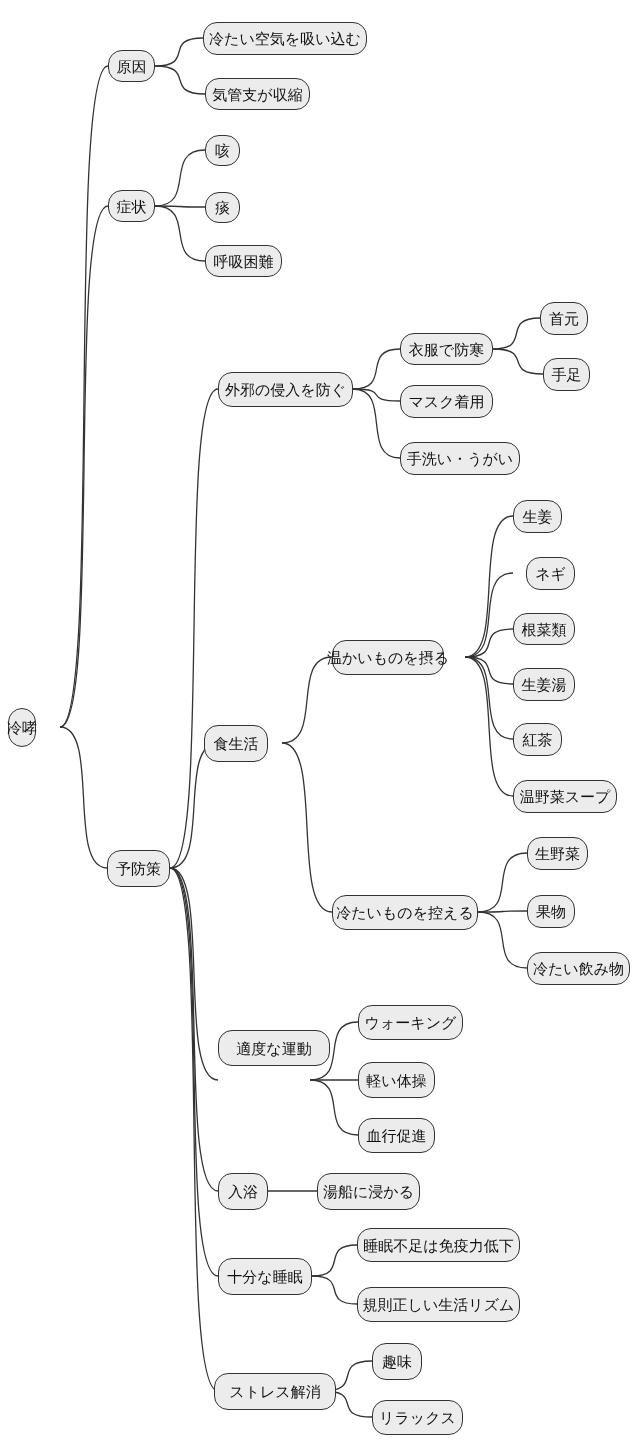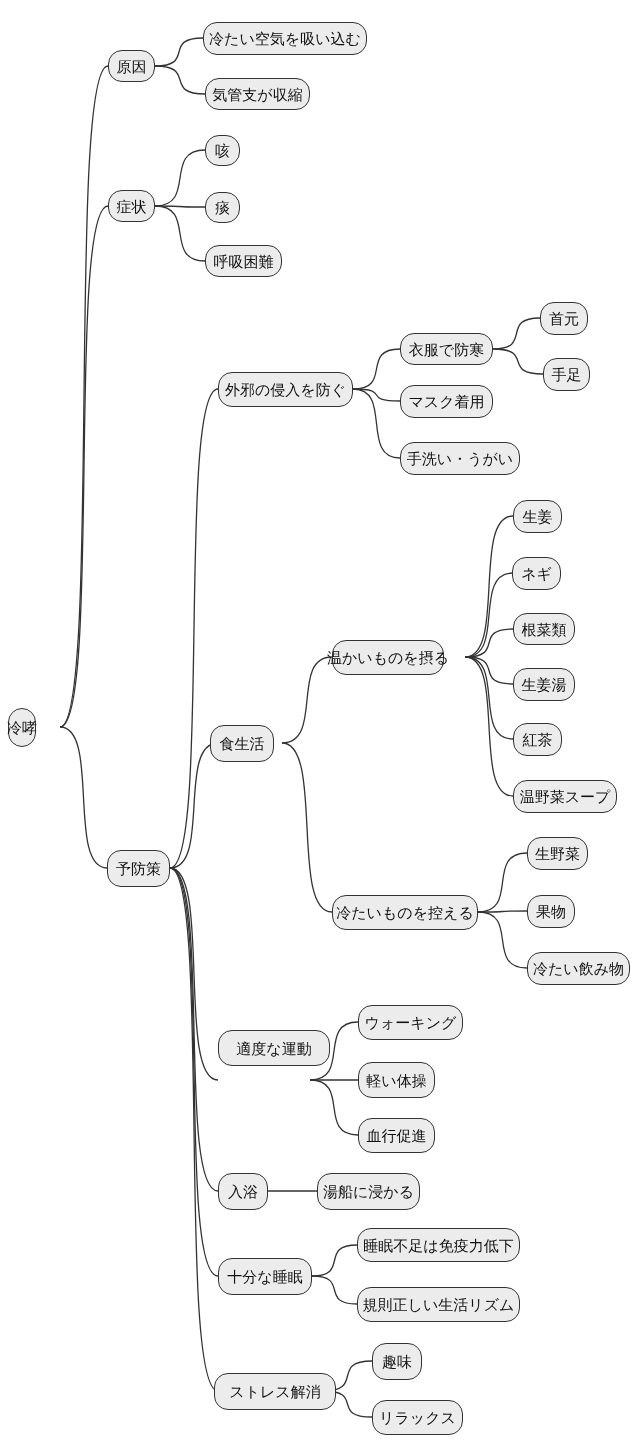--- a/index.html
+++ b/index.html
@@ -102,24 +102,24 @@
 
   <div class="node" style="left:107px;top:850px;width:63px;height:37px">予防策</div>
 
   <div class="node" style="left:218px;top:372px;width:135px;height:35px">外邪の侵入を防ぐ</div>
   <div class="node" style="left:400px;top:333px;width:93px;height:32px">衣服で防寒</div>
   <div class="node" style="left:540px;top:302px;width:48px;height:33px">首元</div>
   <div class="node" style="left:543px;top:358px;width:47px;height:33px">手足</div>
   <div class="node" style="left:400px;top:385px;width:93px;height:33px">マスク着用</div>
   <div class="node" style="left:400px;top:442px;width:120px;height:33px">手洗い・うがい</div>
 
-  <div class="node" style="left:210px;top:725px;width:64px;height:37px">食生活</div>
+  <div class="node" style="left:204px;top:725px;width:64px;height:37px">食生活</div>
   <div class="node" style="left:332px;top:640px;width:112px;height:35px">温かいものを摂る</div>
   <div class="node" style="left:513px;top:500px;width:49px;height:33px">生姜</div>
-  <div class="node" style="left:512px;top:557px;width:49px;height:33px">ネギ</div>
+  <div class="node" style="left:526px;top:557px;width:49px;height:33px">ネギ</div>
   <div class="node" style="left:513px;top:613px;width:62px;height:32px">根菜類</div>
   <div class="node" style="left:513px;top:668px;width:62px;height:33px">生姜湯</div>
   <div class="node" style="left:513px;top:723px;width:49px;height:33px">紅茶</div>
   <div class="node" style="left:513px;top:780px;width:104px;height:33px">温野菜スープ</div>
   <div class="node" style="left:332px;top:895px;width:146px;height:35px">冷たいものを控える</div>
   <div class="node" style="left:527px;top:837px;width:61px;height:33px">生野菜</div>
   <div class="node" style="left:527px;top:895px;width:48px;height:33px">果物</div>
   <div class="node" style="left:527px;top:952px;width:103px;height:33px">冷たい飲み物</div>
 
   <div class="node" style="left:218px;top:1030px;width:112px;height:36px">適度な運動</div>

